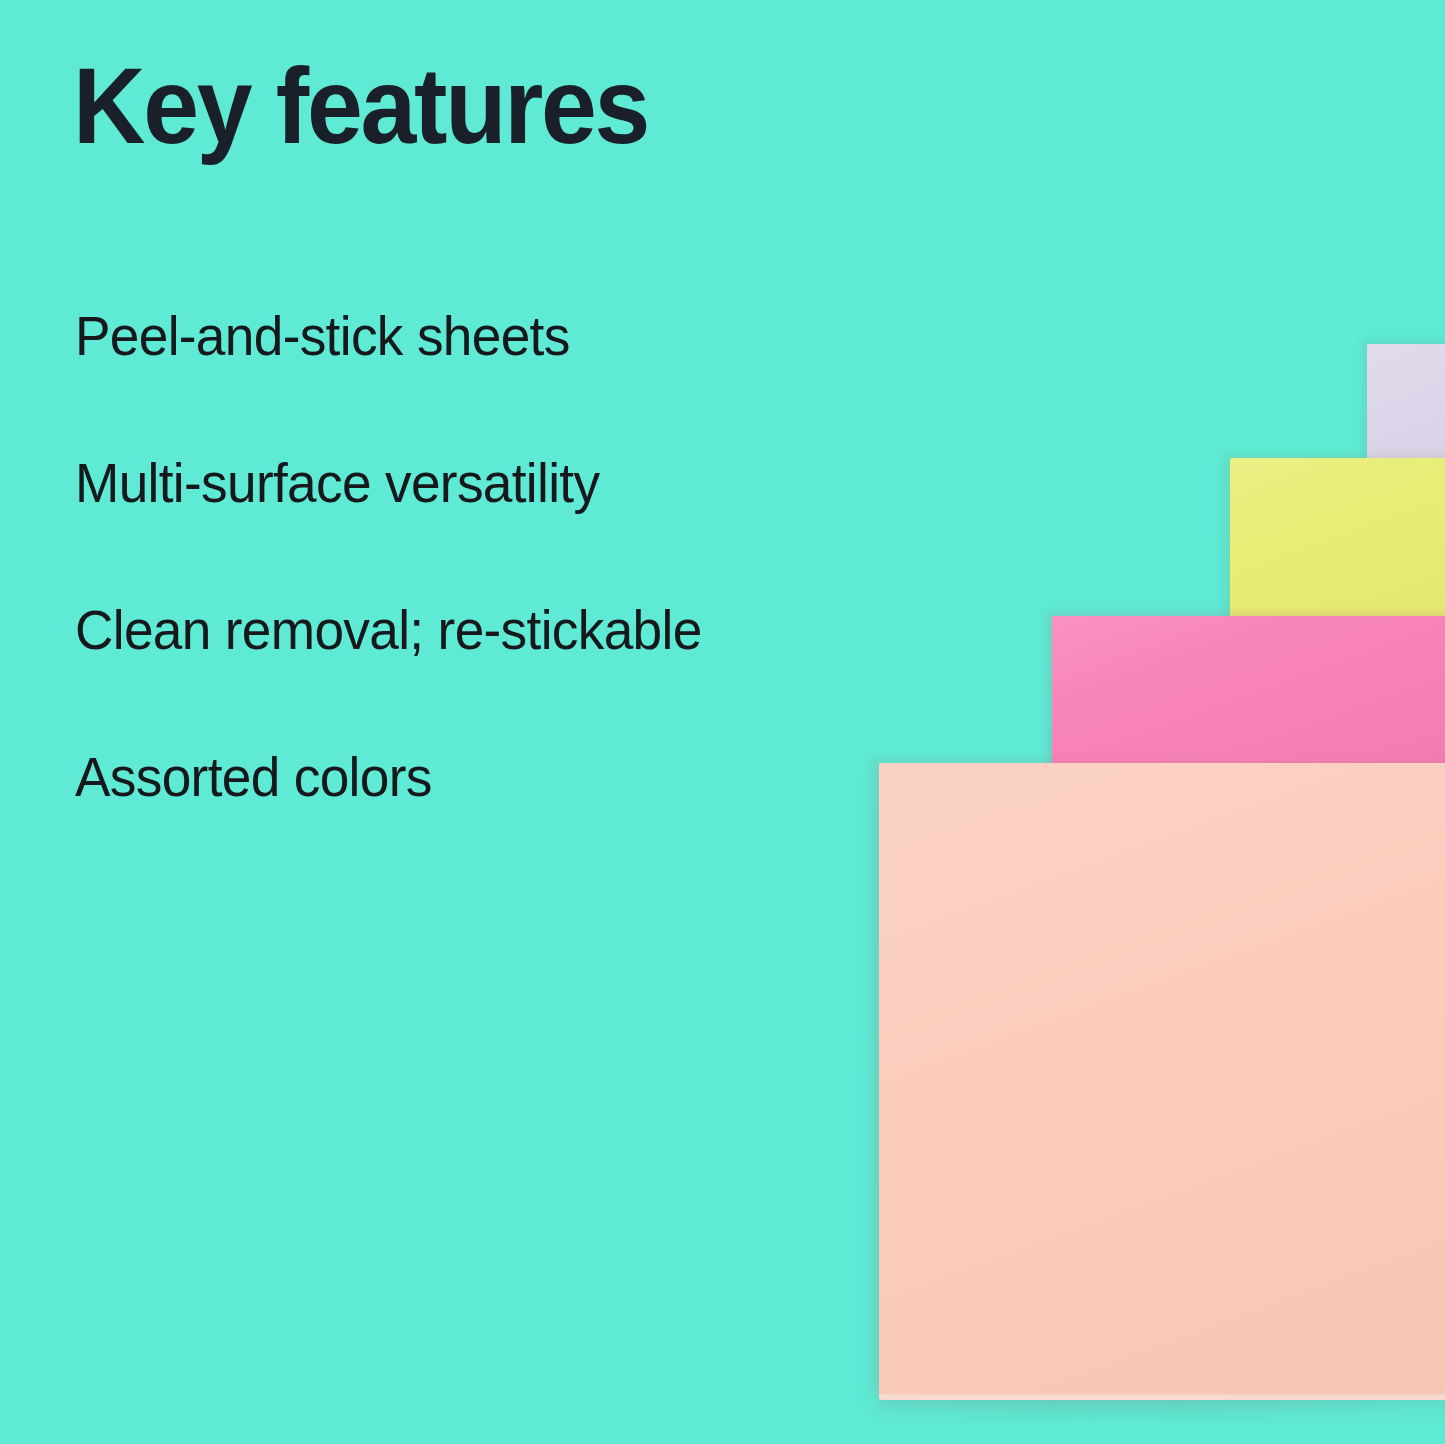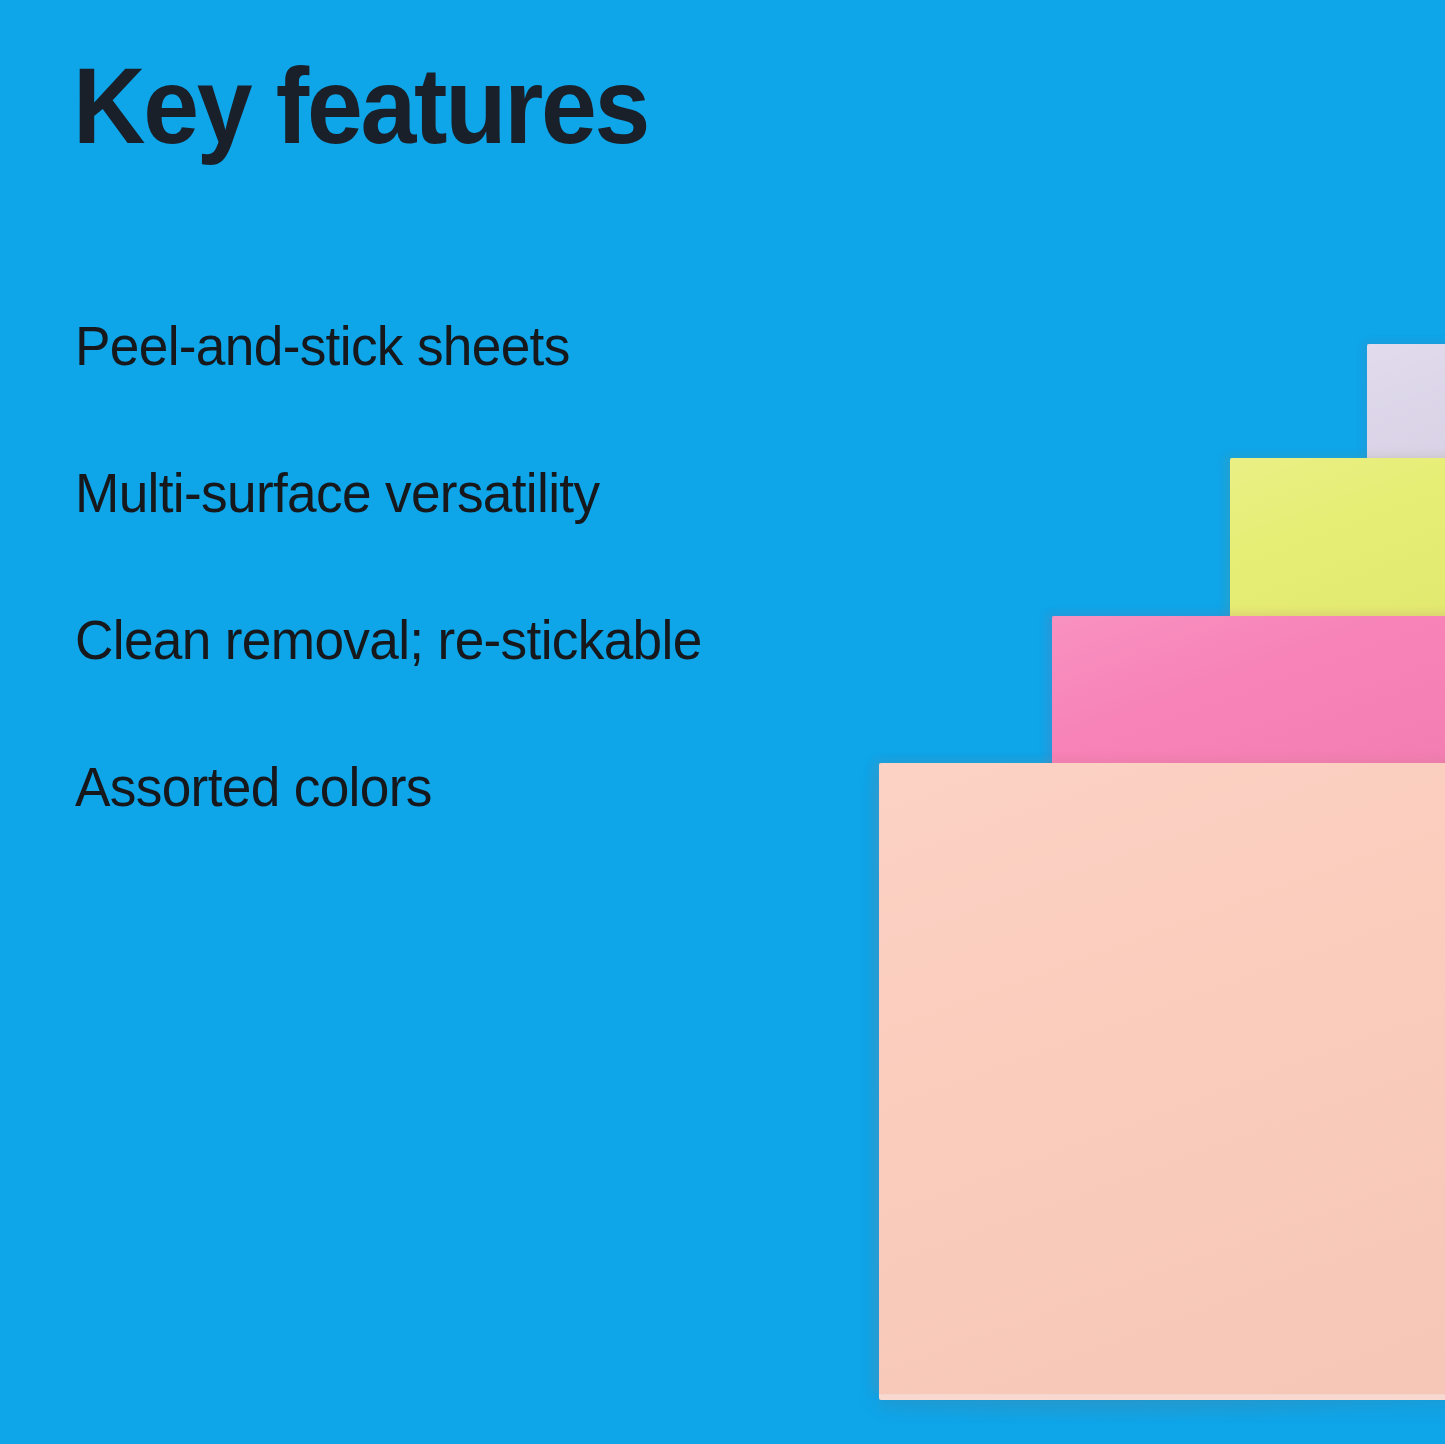--- a/index.html
+++ b/index.html
@@ -43,21 +43,21 @@
     letter-spacing: -2.5px;
     color: #1A2029;
     transform: scaleX(0.93);
     transform-origin: left top;
     white-space: nowrap;
   }
 
   #feature-list {
     position: absolute;
     left: 75px;
-    top: 318px;
+    top: 308px;
     margin: 0;
     padding: 0;
     list-style: none;
     width: 790px;
   }
 
   #feature-list li {
     font-family: "Liberation Sans Narrow", "Liberation Sans", sans-serif;
     font-weight: 400;
     font-size: 56px;
@@ -160,21 +160,21 @@
     background: radial-gradient(ellipse at 42% 0%,
                 rgba(135,115,105,0.17) 0%,
                 rgba(135,115,105,0.07) 48%,
                 rgba(135,115,105,0) 78%);
     z-index: 0;
   }
 </style>
 </head>
 <body>
 
-<div id="scene" style="background: #0ea5e9; text-decoration: underline;">
+<div id="scene" style="background: #5eead4; text-decoration: underline;">
 
   <div id="stack-shadow"></div>
 
   <div id="note-stack">
     <div class="note" id="note-purple" style="background: rgb(220, 213, 233);"></div>
     <div class="note" id="note-yellow" style="background: rgb(230, 237, 112);"></div>
     <div class="note" id="note-pink" style="background: rgb(247, 127, 182);"></div>
     <div class="note" id="note-peach" style="background: rgb(251, 203, 187);"></div>
   </div>
 

